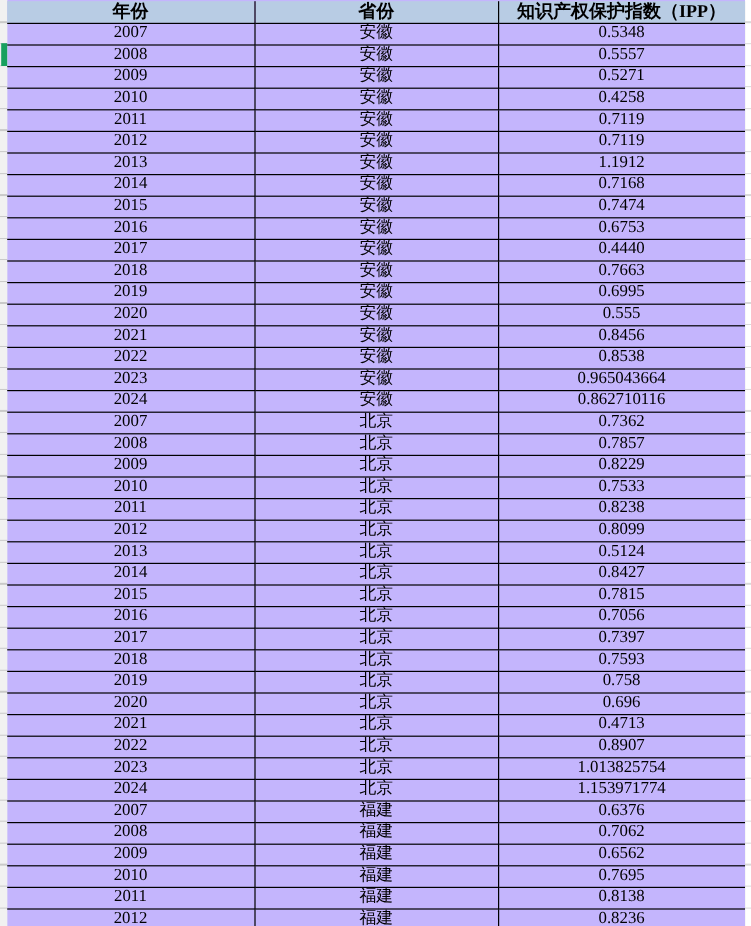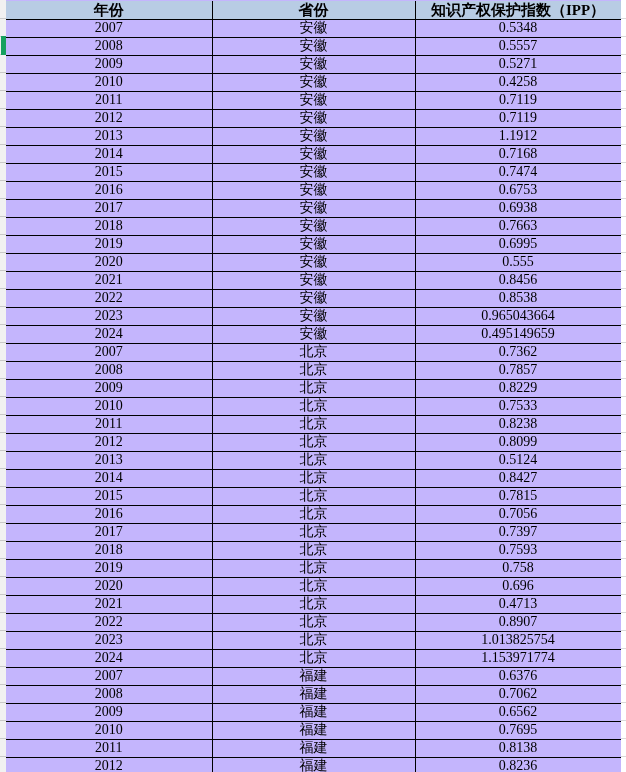--- a/index.html
+++ b/index.html
@@ -160,21 +160,21 @@
 
   <tr>
     <td>2016</td>
     <td>安徽</td>
     <td>0.6753</td>
   </tr>
 
   <tr>
     <td>2017</td>
     <td>安徽</td>
-    <td>0.6938</td>
+    <td>0.4440</td>
   </tr>
 
   <tr>
     <td>2018</td>
     <td>安徽</td>
     <td>0.7663</td>
   </tr>
 
   <tr>
     <td>2019</td>
@@ -202,21 +202,21 @@
 
   <tr>
     <td>2023</td>
     <td>安徽</td>
     <td>0.965043664</td>
   </tr>
 
   <tr>
     <td>2024</td>
     <td>安徽</td>
-    <td>0.495149659</td>
+    <td>0.862710116</td>
   </tr>
 
   <tr>
     <td>2007</td>
     <td>北京</td>
     <td>0.7362</td>
   </tr>
 
   <tr>
     <td>2008</td>

